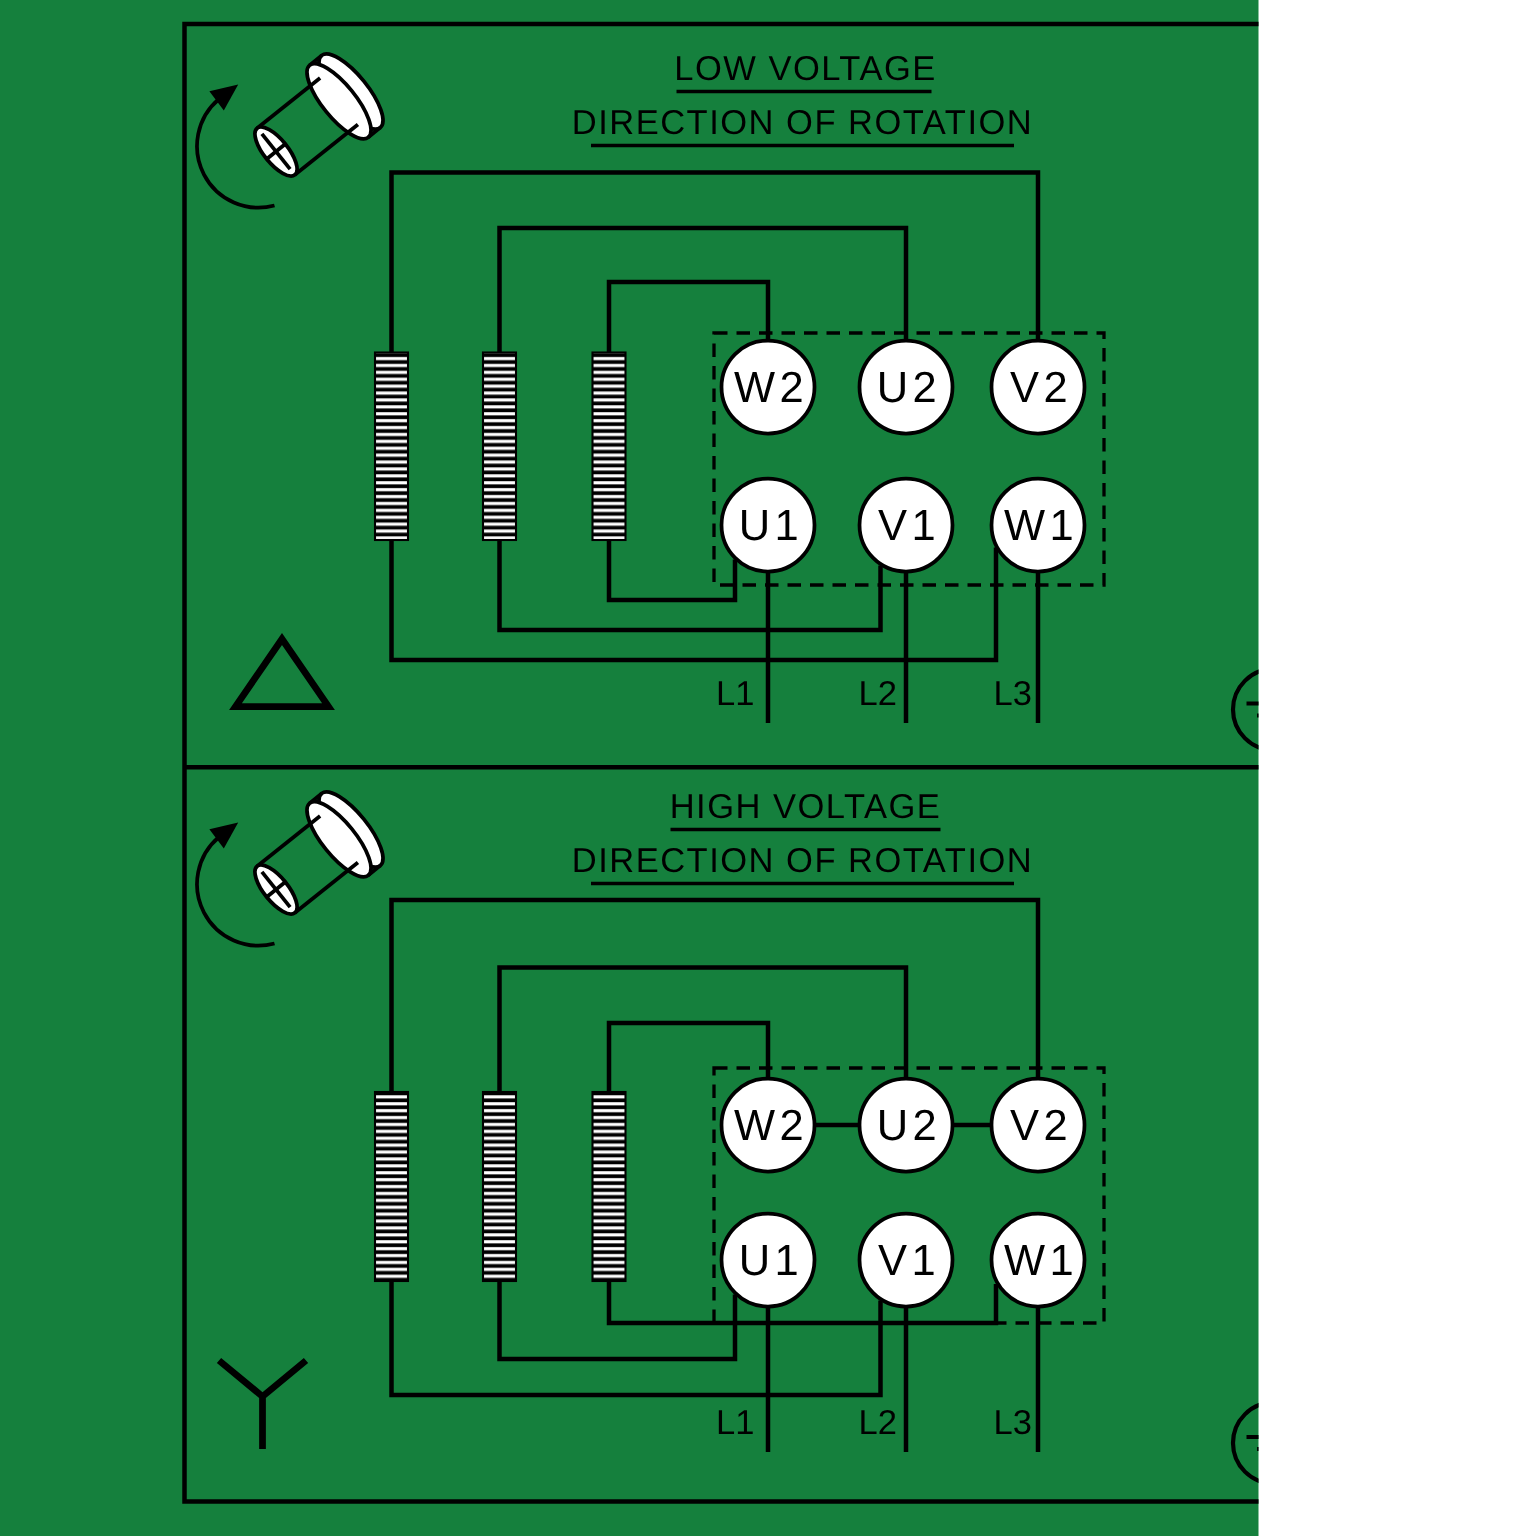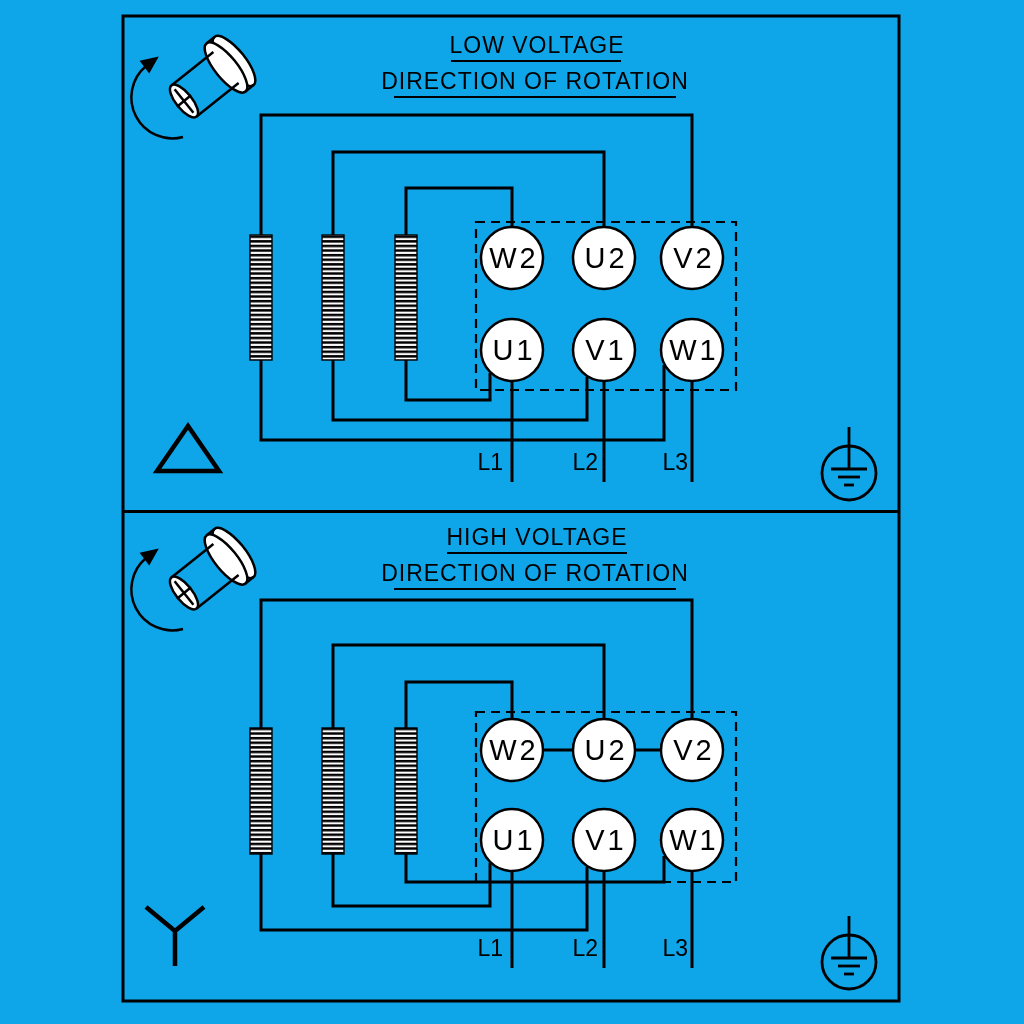--- a/index.html
+++ b/index.html
@@ -1,16 +1,16 @@
 <!DOCTYPE html>
 <html><head>
 <meta charset="utf-8">
 <style>
   html,body{margin:0;padding:0;background:#ffffff;}
-  .stage{position:relative;width:1024px;height:1024px;background:#0ea5e9;overflow:hidden;text-align:right;}
+  .stage{position:relative;width:839px;height:1024px;background:#15803d;overflow:hidden;text-align:right;}
   svg{display:block;}
   .wire{fill:none;stroke:#000;stroke-width:3;}
   .frame{fill:none;stroke:#000;stroke-width:3;}
   .dashbox{fill:none;stroke:#000;stroke-width:2.2;stroke-dasharray:9 6;}
   .tcirc{fill:#fff;stroke:#000;stroke-width:2.5;}
   .tlabel{font-family:"Liberation Sans",sans-serif;font-size:29px;letter-spacing:3px;text-anchor:middle;fill:#000;}
   .title{font-family:"Liberation Sans",sans-serif;font-size:23px;letter-spacing:1px;text-anchor:middle;fill:#000;}
   .lead{font-family:"Liberation Sans",sans-serif;font-size:23px;text-anchor:end;fill:#000;}
   .uline{stroke:#000;stroke-width:2.2;}
   .sym{fill:none;stroke:#000;stroke-width:4.5;}

